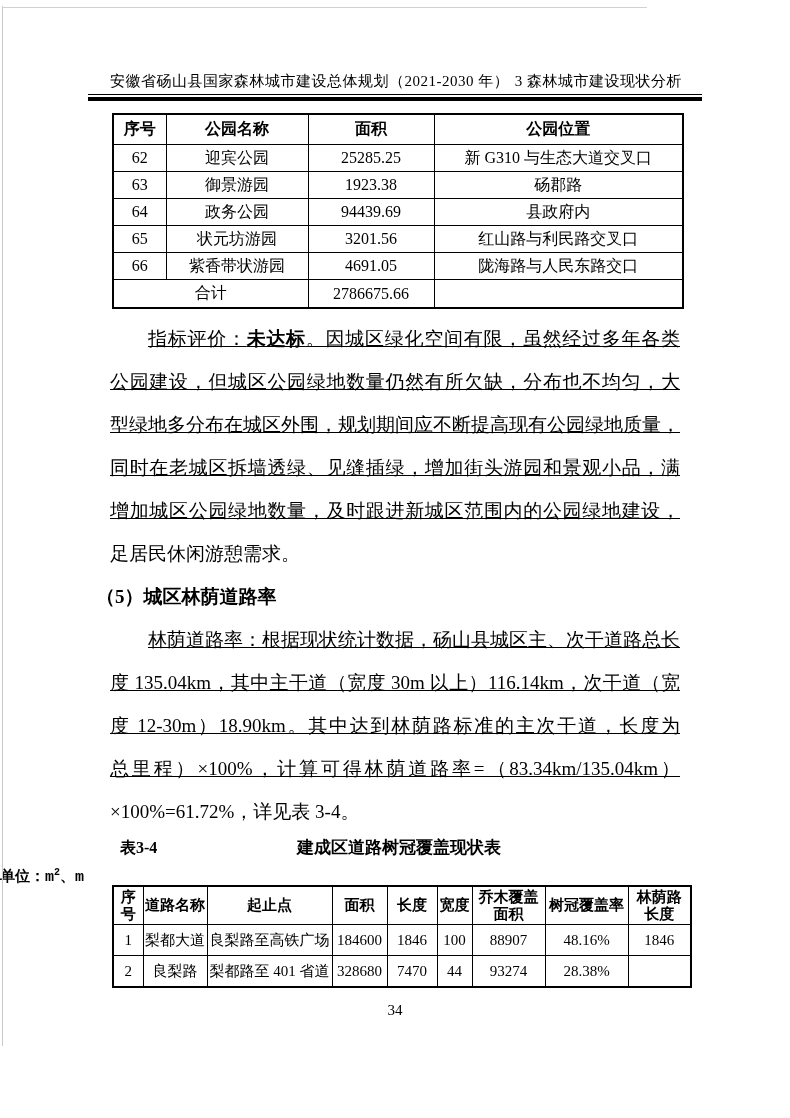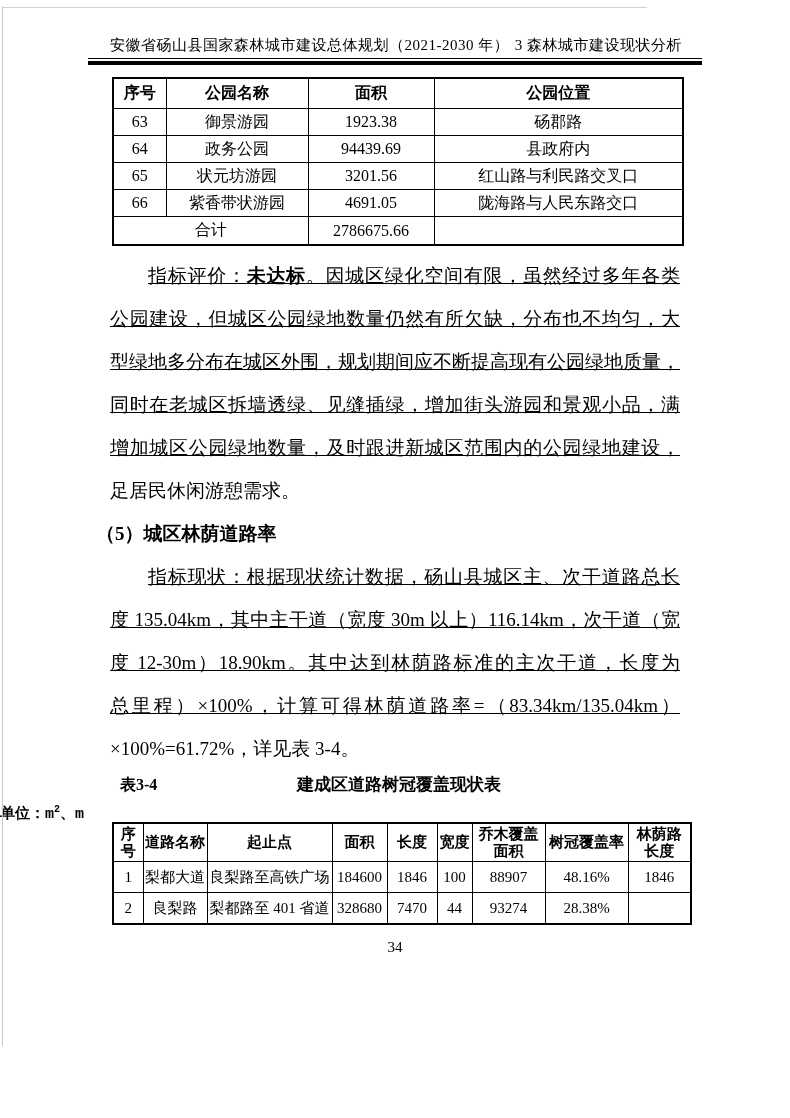--- a/index.html
+++ b/index.html
@@ -10,21 +10,21 @@
     background: #ffffff;
     font-family: "Liberation Serif", "DejaVu Serif", serif;
     color: #000;
     overflow: hidden;
   }
   
   .scan-left  { position:absolute; left:2px; top:6px; width:1px; height:1040px; background:#c9c9c9; }
   .scan-top   { position:absolute; left:2px; top:7px; width:645px; height:1px; background:#d2d2d2; }
 
   .header-row {
-    padding-top: 36px;
+    padding-top: 72px;
     margin: 0 108px 0 110px;
     display: flex; justify-content: space-between; align-items: baseline;
     font-size: 15px; letter-spacing: 0.5px;
     white-space: nowrap;
   }
   .header-rule { margin: 3px 88px 0 88px; }
   .header-rule .thin  { height: 1px; background: #000; }
   .header-rule .thick { height: 4px; background: #000; margin-top: 2px; }
 
   table { border-collapse: collapse; table-layout: fixed; }
@@ -98,20 +98,26 @@
         <col style="width:249px">
       </colgroup>
     <tbody>
         <tr>
       <th>序号</th>
       <th>公园名称</th>
       <th>面积</th>
       <th>公园位置</th>
     </tr>
     <tr>
+      <td>62</td>
+      <td>迎宾公园</td>
+      <td>25285.25</td>
+      <td>新 G310 与生态大道交叉口</td>
+    </tr>
+    <tr>
       <td>63</td>
       <td>御景游园</td>
       <td>1923.38</td>
       <td>砀郡路</td>
     </tr>
     <tr>
       <td>64</td>
       <td>政务公园</td>
       <td>94439.69</td>
       <td>县政府内</td>
@@ -142,21 +148,21 @@
     <div class="bline jline">型绿地多分布在城区外围，规划期间应不断提高现有公园绿地质量，</div>
     <div class="bline jline">同时在老城区拆墙透绿、见缝插绿，增加街头游园和景观小品，满</div>
     <div class="bline jline">增加城区公园绿地数量，及时跟进新城区范围内的公园绿地建设，</div>
     <div class="bline">足居民休闲游憩需求。</div>
   </div>
 
   <div class="heading">（5）城区林荫道路率</div>
 
 
   <div class="body-text" style="margin-top:0">
-    <div class="bline jline indent">指标现状：根据现状统计数据，砀山县城区主、次干道路总长</div>
+    <div class="bline jline indent">林荫道路率：根据现状统计数据，砀山县城区主、次干道路总长</div>
     <div class="bline jline">度 135.04km，其中主干道（宽度 30m 以上）116.14km，次干道（宽</div>
     <div class="bline jline">度 12-30m）18.90km。其中达到林荫路标准的主次干道，长度为</div>
     <div class="bline jline">总里程）×100%，计算可得林荫道路率=（83.34km/135.04km）</div>
     <div class="bline">×100%=61.72%，详见表 3-4。</div>
   </div>
 
   <div class="caption-row">
     <span class="caption-label">表3-4</span>
     <span class="caption-title">建成区道路树冠覆盖现状表</span>
   </div>

